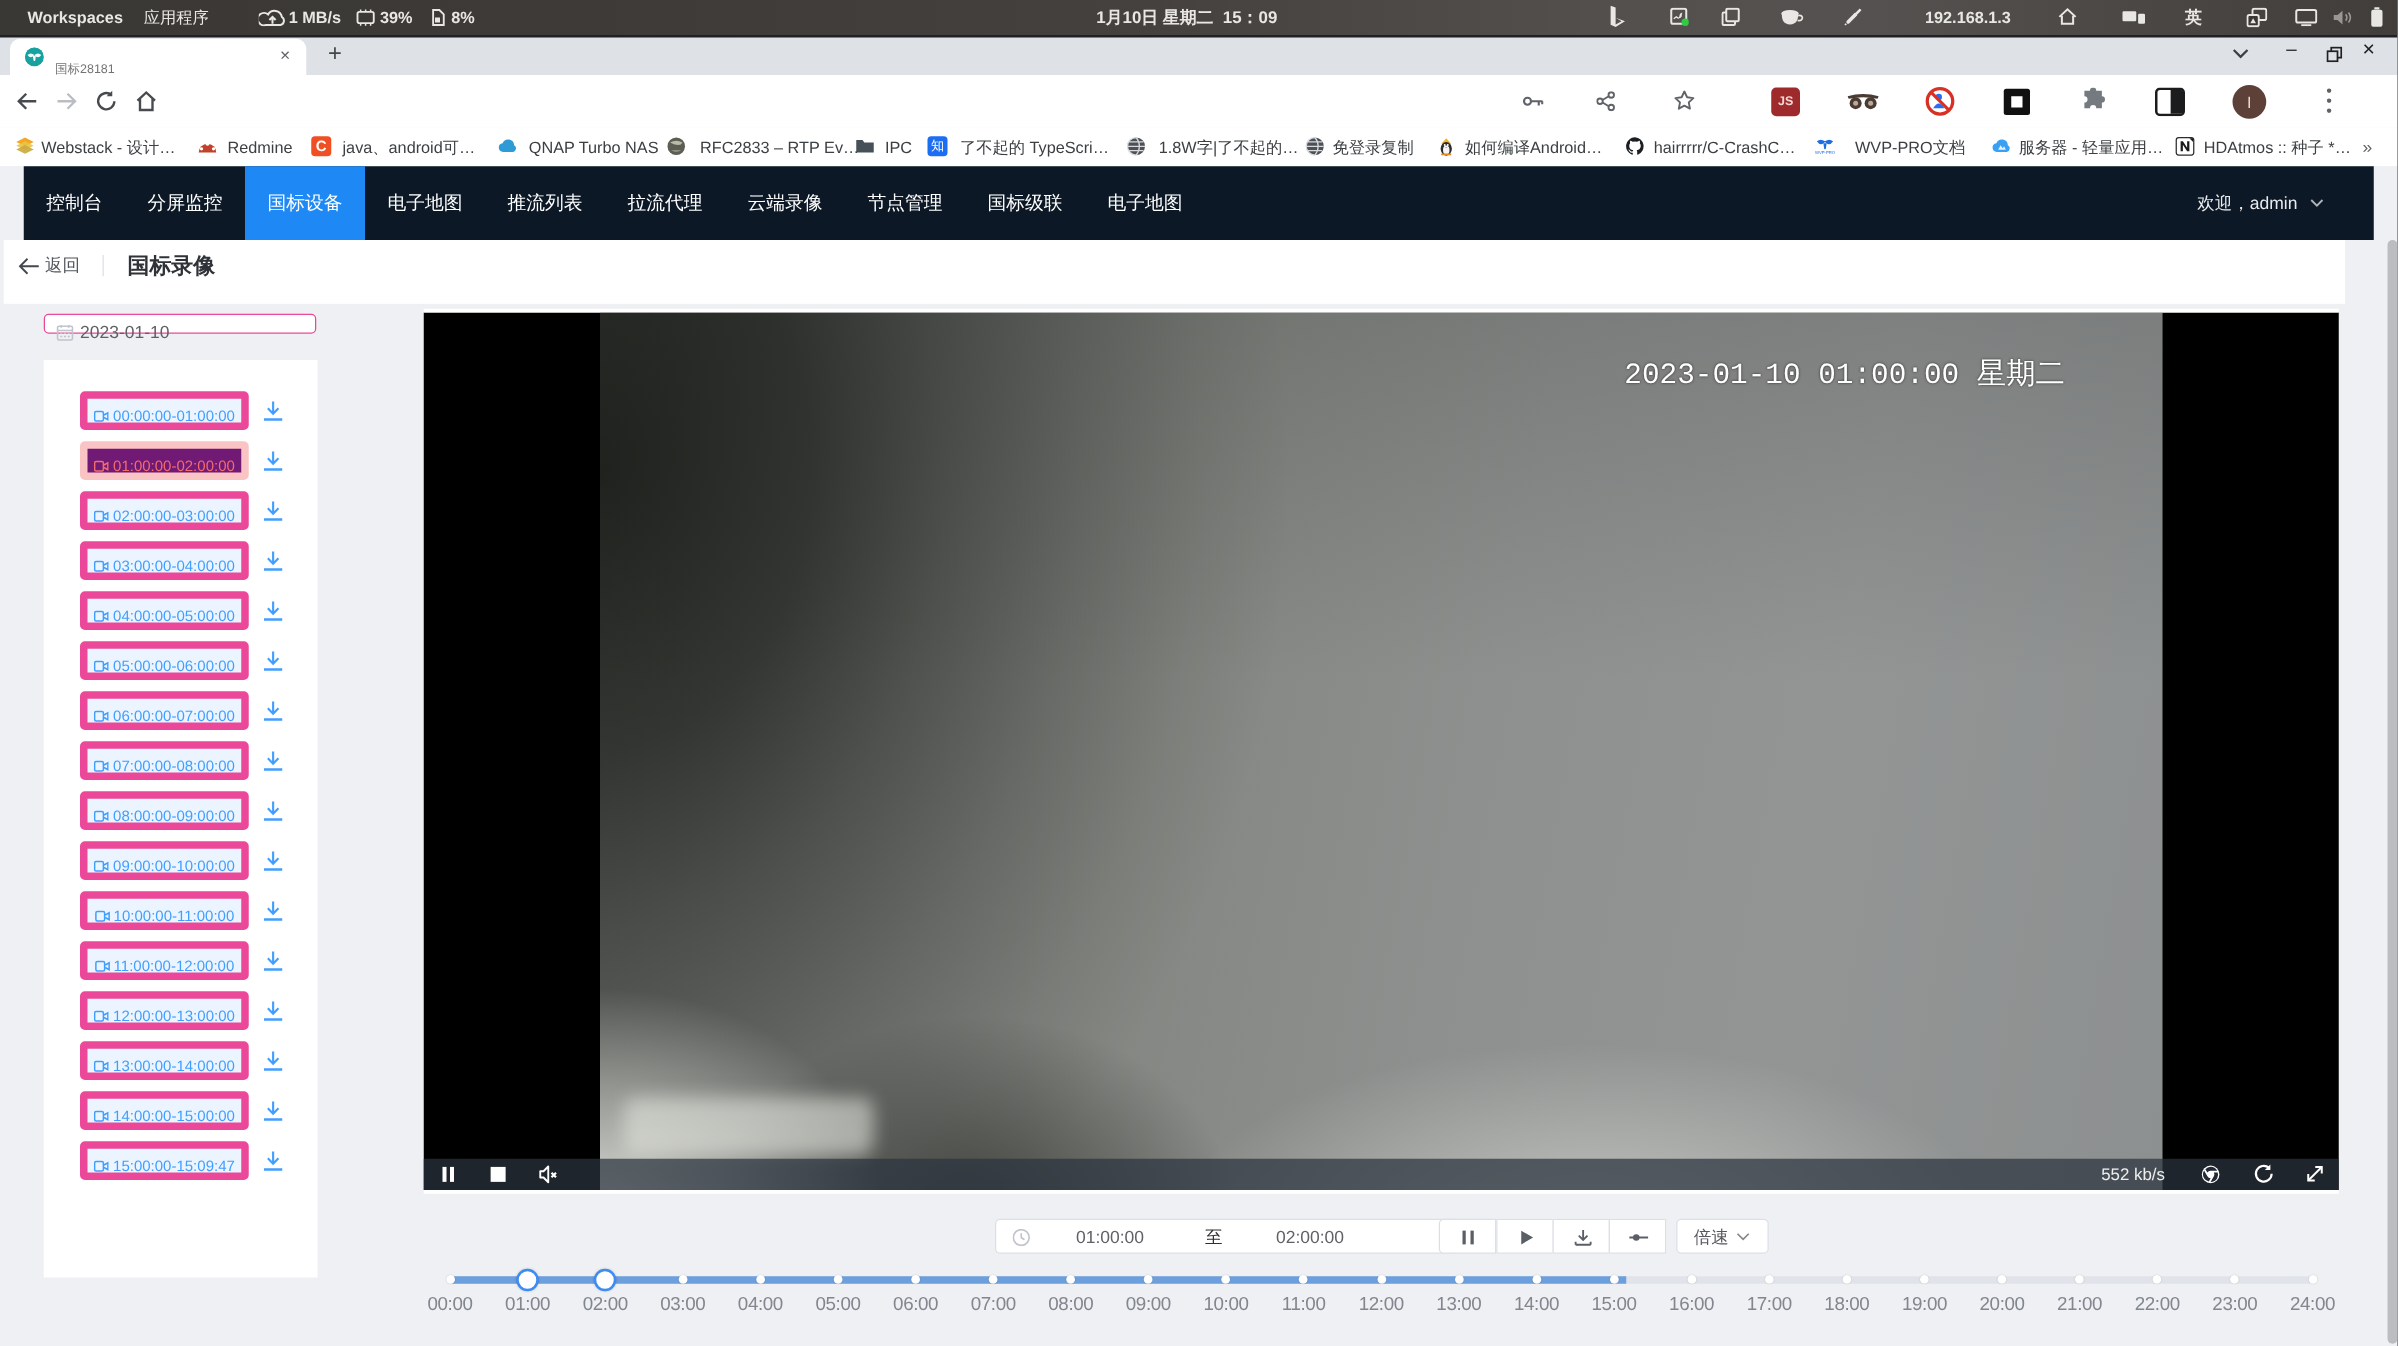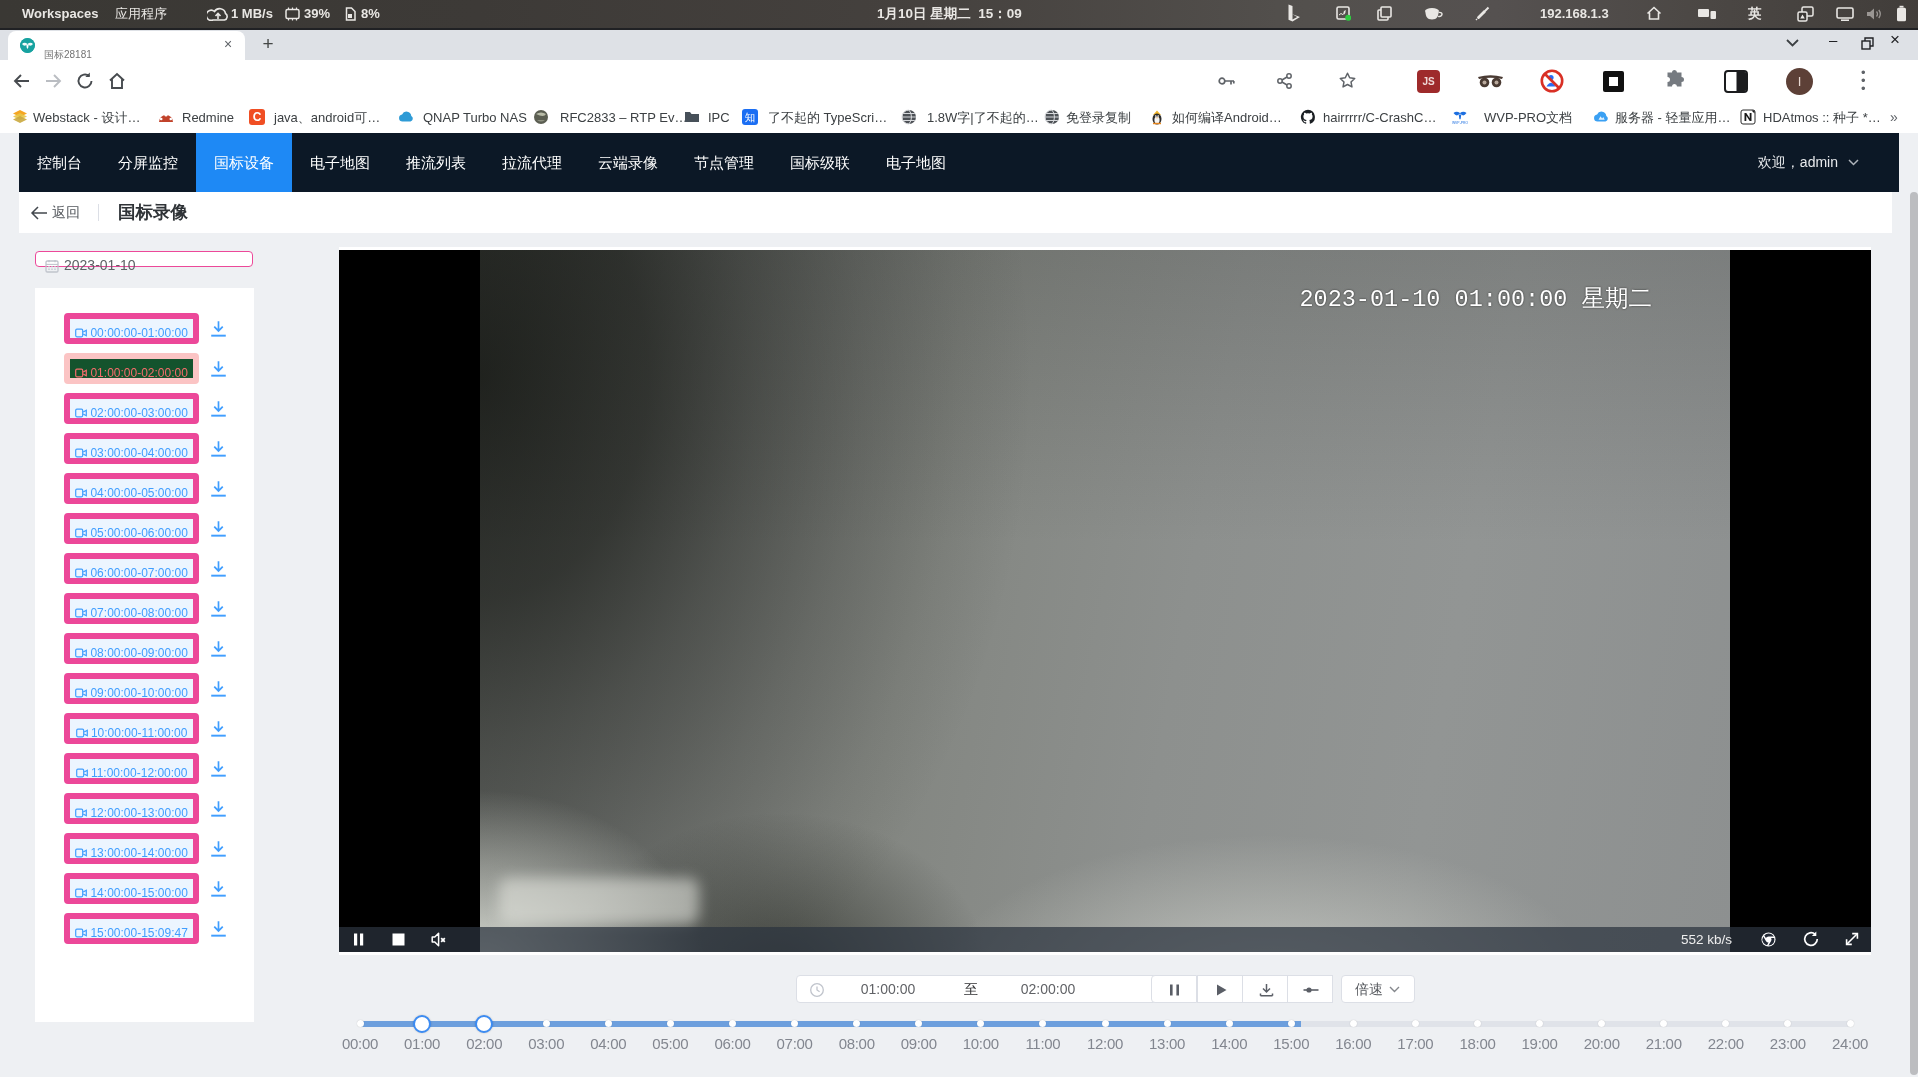--- a/index.html
+++ b/index.html
@@ -31,28 +31,28 @@
   
   #bookmarks { left:0; top:102px; width:1918px; height:31px; background:#fff; }
   .bm { position:absolute; top:0; height:31px; line-height:31px; font-size:13px; color:#3c4043; white-space:nowrap; }
   .bmi { position:absolute; top:7px; width:16px; height:16px; }
 
   
   #page { left:0; top:133px; width:1918px; height:944px; background:#eef0f3; }
   #nav { position:absolute; left:19px; top:0; width:1880px; height:59px; background:#0c1826; }
   .nvi { position:absolute; top:0; height:59px; line-height:59px; color:#fff; font-size:15px; text-align:center; }
   #nav .active { background:#1e89f5; }
-  #subhdr { position:absolute; left:19px; top:59px; width:1873px; height:41px; background:#fff; }
+  #subhdr { position:absolute; left:3px; top:59px; width:1873px; height:51px; background:#fff; }
 
   
   #datebox { position:absolute; left:35px; top:118px; width:218px; height:16px; background:#fff; border:1px solid #ec4899; border-radius:4px; }
   #panel { position:absolute; left:35px; top:155px; width:219px; height:734px; background:#fff; }
   .tbtn { position:absolute; left:64px; width:135px; height:31px; border:6px solid #ec4899; background:#ecf5ff; color:#409eff;
           border-radius:4px; font-size:12px; line-height:29px; text-align:center; white-space:nowrap; }
-  .tbtn.red { border-color:#fbc4c4; background:#14532d; color:#f56c6c; }
+  .tbtn.red { border-color:#fbc4c4; background:#701a75; color:#f56c6c; }
   .dlico { position:absolute; left:210px; width:17px; height:17px; }
 
   
   #video { position:absolute; left:339px; top:117px; width:1532px; height:702px; background:#000; }
   #vimg { position:absolute; left:141px; top:0; width:1250px; height:702px;
     background:
       radial-gradient(18% 25% at 0% 102%, rgba(222,225,217,0.95) 0%, rgba(222,225,217,0) 100%),
       radial-gradient(19% 26% at 24% 103%, rgba(25,28,22,0.62) 0%, rgba(25,28,22,0) 88%),
       radial-gradient(33% 27% at 63% 105%, rgba(238,240,233,0.55) 0%, rgba(208,210,203,0.25) 55%, rgba(190,192,186,0) 80%),
       radial-gradient(48% 112% at 0% 18%, rgba(8,10,6,0.74) 0%, rgba(10,12,8,0.60) 28%, rgba(15,17,13,0.40) 46%, rgba(20,22,18,0.22) 64%, rgba(25,27,23,0.08) 80%, rgba(25,27,23,0) 92%),

